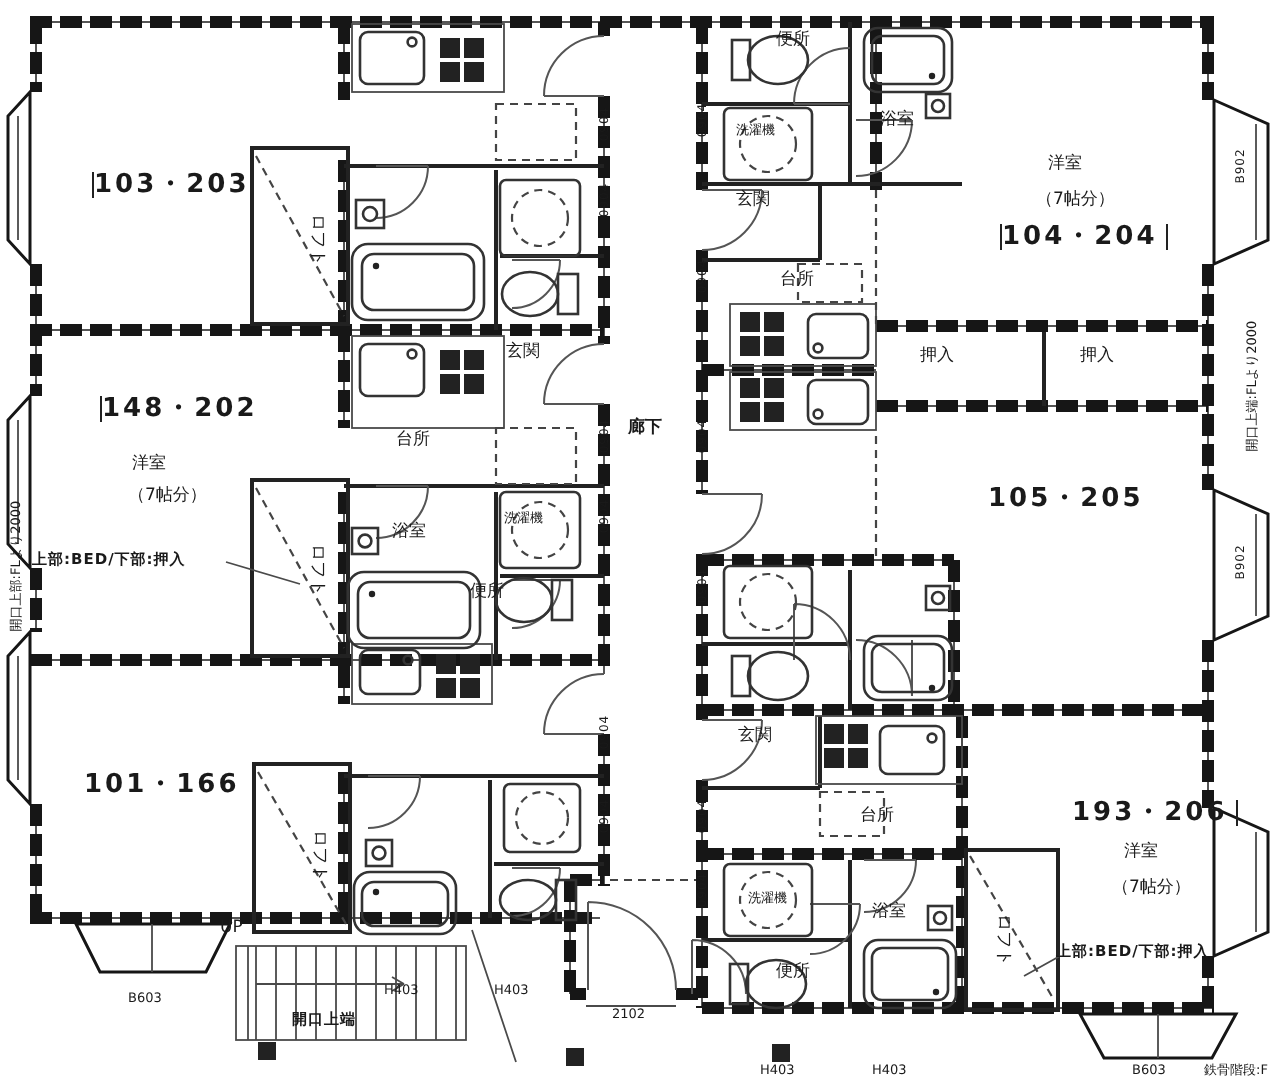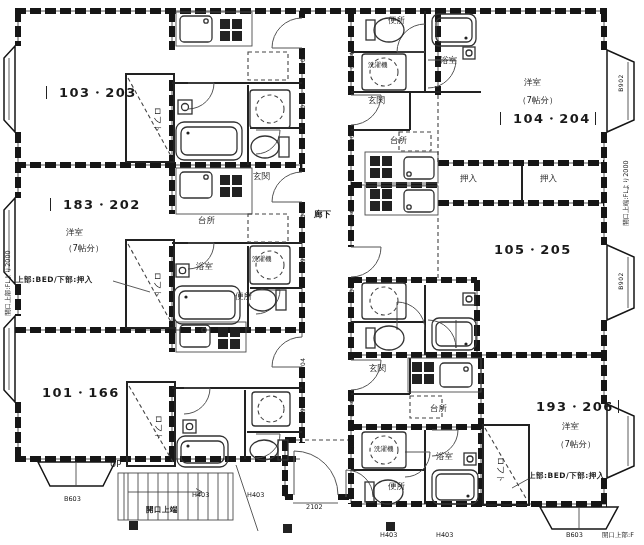--- a/index.html
+++ b/index.html
@@ -1,21 +1,21 @@
 <!DOCTYPE html>
 <html><head>
 <meta charset="utf-8">
 <style>
   html,body{margin:0;padding:0;background:#e8e8e4;}
   .sheet{position:relative;width:644px;height:545px;background:#ffffff;
          font-family:"DejaVu Sans",sans-serif;color:#1a1a1a;overflow:hidden;}
   .plan-svg{position:absolute;left:0;top:0;}
   .lbl{position:absolute;white-space:nowrap;line-height:1;color:#1a1a1a;}
   .ulabel{font-size:13px;font-weight:bold;letter-spacing:1.5px;}
-  .bar-l{border-left:1.5px solid #222;padding-left:12px;}
+  .bar-l{border-left:1.5px solid #222;padding-left:0;}
   .bar-r{border-right:1.5px solid #222;padding-right:4px;text-align:center;}
   .rlabel{font-size:8.5px;}
   .blabel{font-size:8.5px;font-weight:bold;}
   .nlabel{font-size:7.5px;font-weight:bold;letter-spacing:.5px;}
   .tiny{font-size:6.5px;}
   .dim{font-size:6px;letter-spacing:.5px;}
   .vrot{transform:translate(-50%,-50%) rotate(90deg);}
   .vrot2{transform:translate(-50%,-50%) rotate(-90deg);}
   
   .wallbase{stroke:#555;stroke-width:1;fill:none;}
@@ -238,21 +238,21 @@
           <circle class="dash" cx="384" cy="450" r="14"></circle>
         </g>
     </g>
 
     <g>
       <path class="thin" d="M113 281 L150 292 M530 478 L512 488 M293 503 H338"></path>
     </g>
   </svg>
 
   <span class="lbl ulabel bar-l" style="left:46px;top:86px">103・203</span>
-  <span class="lbl ulabel bar-l" style="left:50px;top:198px">183・202</span>
+  <span class="lbl ulabel bar-l" style="left:50px;top:198px">148・202</span>
   <span class="lbl ulabel" style="left:42px;top:386px">101・166</span>
   <span class="lbl ulabel bar-l bar-r" style="left:500px;top:112px">104・204</span>
   <span class="lbl ulabel" style="left:494px;top:243px">105・205</span>
   <span class="lbl ulabel bar-r" style="left:536px;top:400px">193・206</span>
 
   <span class="lbl rlabel" style="left:66px;top:228px">洋室</span>
   <span class="lbl rlabel" style="left:64px;top:244px">（7帖分）</span>
   <span class="lbl nlabel" style="left:16px;top:276px">上部:BED/下部:押入</span>
   <span class="lbl rlabel" style="left:524px;top:78px">洋室</span>
   <span class="lbl rlabel" style="left:518px;top:96px">（7帖分）</span>
@@ -311,16 +311,16 @@
 
   <span class="lbl tiny vrot2" style="left:8px;top:283px">開口上部:FLより2000</span>
   <span class="lbl tiny vrot2" style="left:626px;top:193px">開口上端:FLより2000</span>
 
   <span class="lbl tiny" style="left:192px;top:492px">H403</span>
   <span class="lbl tiny" style="left:247px;top:492px">H403</span>
   <span class="lbl tiny" style="left:380px;top:532px">H403</span>
   <span class="lbl tiny" style="left:436px;top:532px">H403</span>
   <span class="lbl tiny" style="left:64px;top:496px">B603</span>
   <span class="lbl tiny" style="left:566px;top:532px">B603</span>
-  <span class="lbl tiny" style="left:602px;top:532px">開口上部:F</span>
+  <span class="lbl tiny" style="left:602px;top:532px">鉄骨階段:F</span>
   <span class="lbl tiny" style="left:306px;top:504px">2102</span>
 
 </div>
 
 </body></html>

